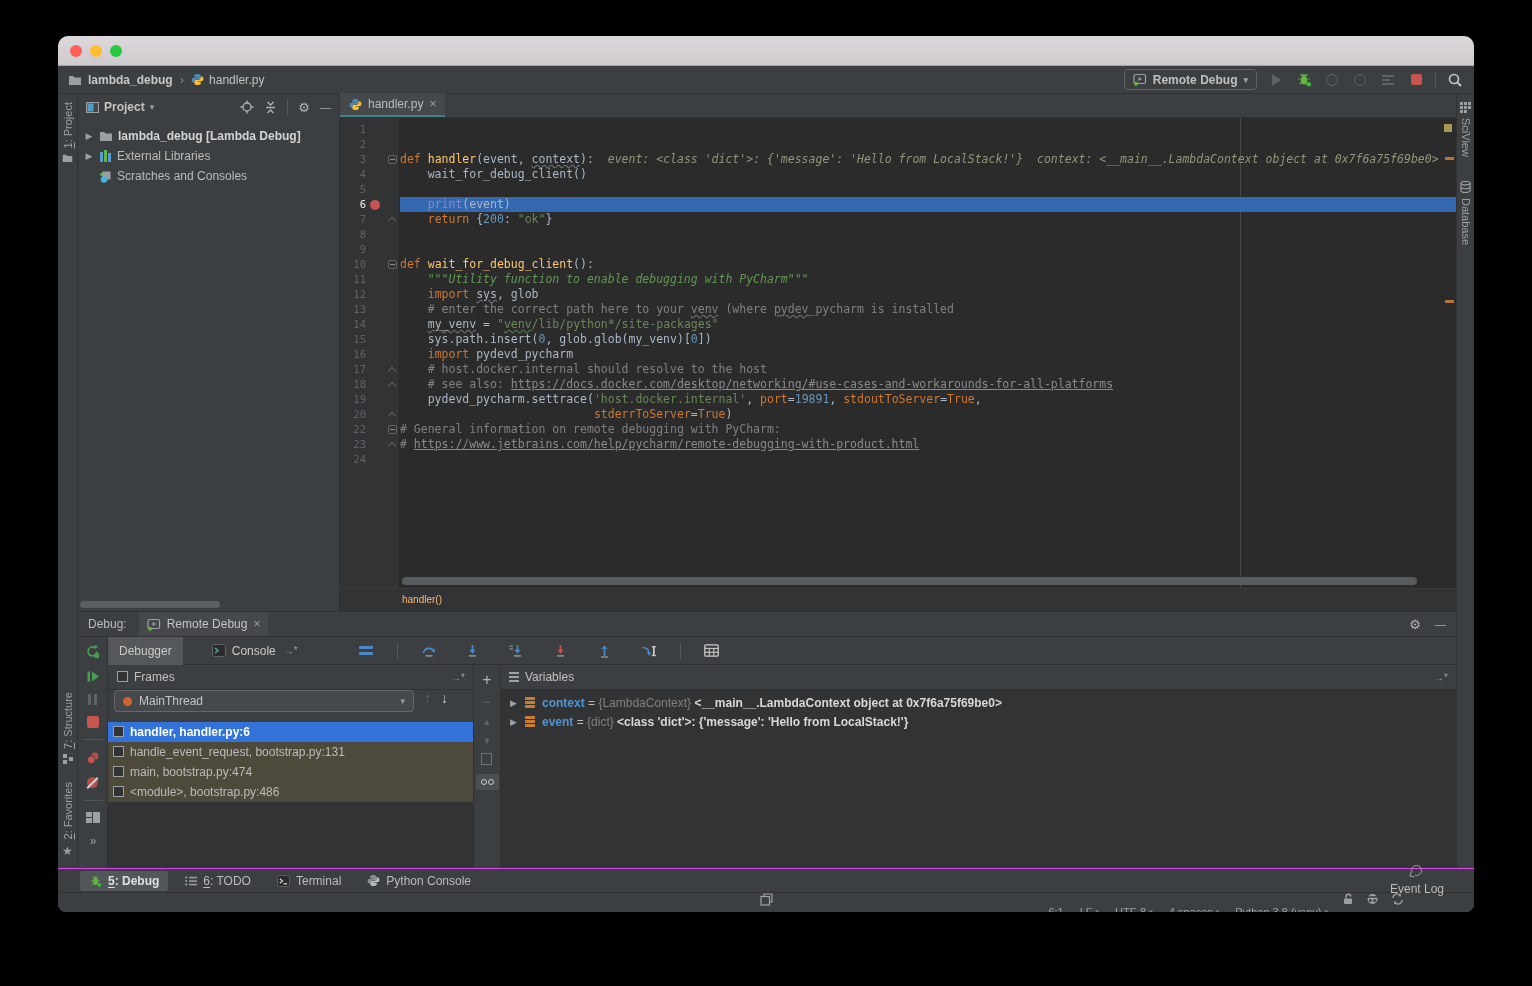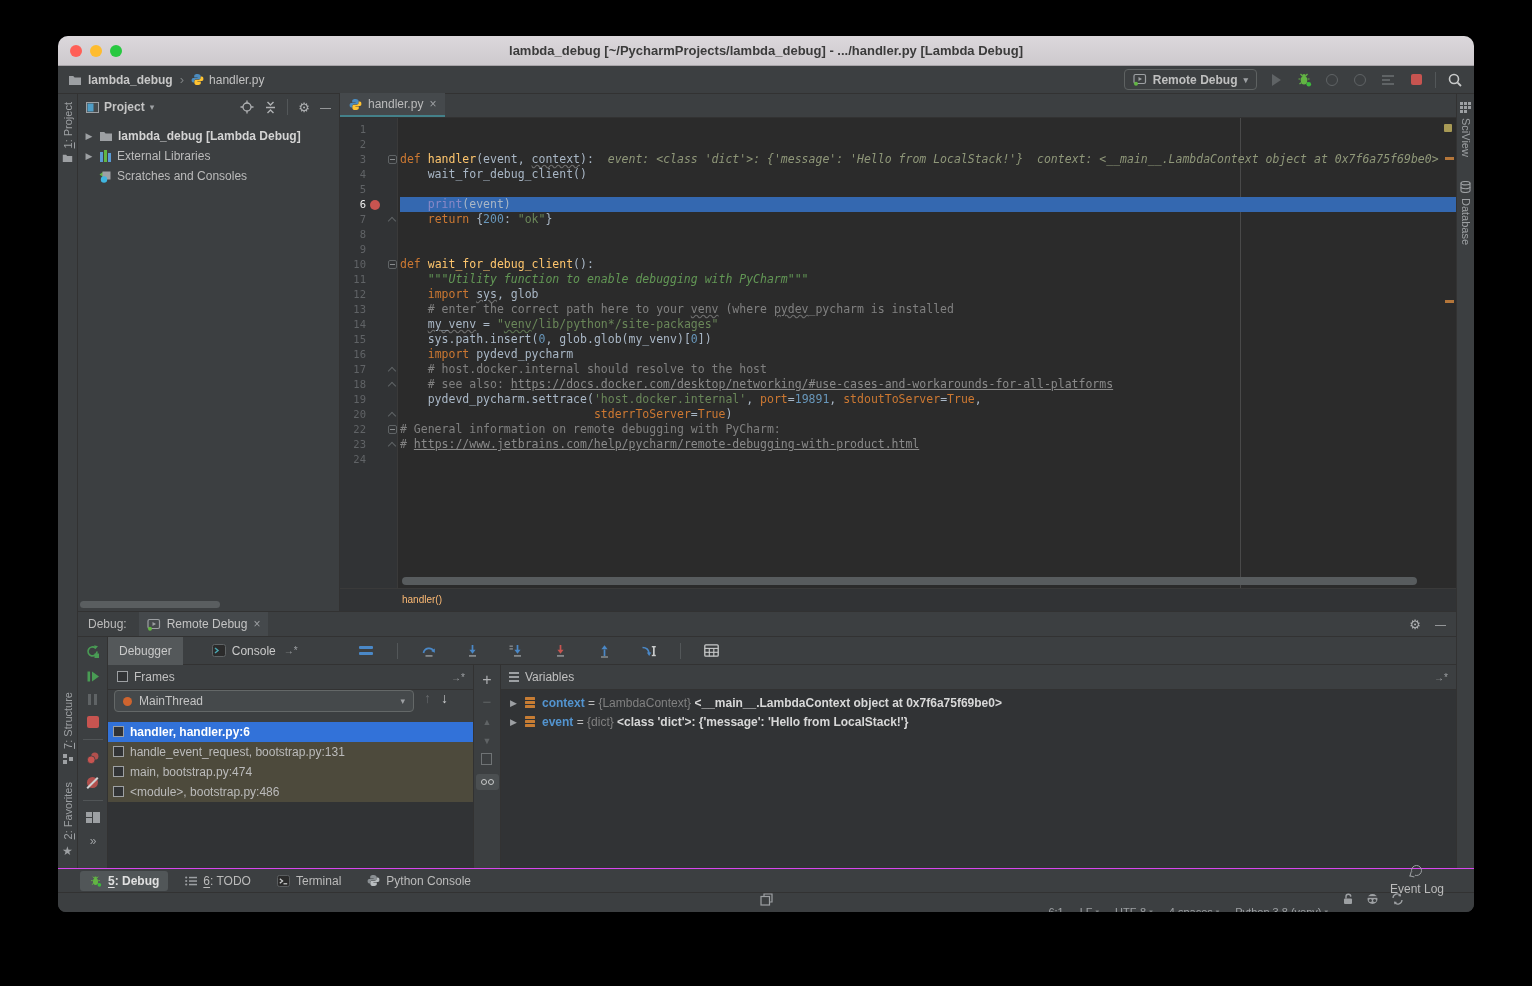--- a/index.html
+++ b/index.html
@@ -164,21 +164,20 @@
 <body>
 
 <div id="window">
 
   <div class="titlebar">
     <div class="tl">
       <span class="tl-red"></span>
       <span class="tl-yellow"></span>
       <span class="tl-green"></span>
     </div>
-    <div class="win-title">lambda_debug [~/PycharmProjects/lambda_debug] - .../handler.py [Lambda Debug]</div>
   </div>
 
   <div class="navbar">
     <span>
       <svg width="14" height="12" viewBox="0 0 14 12">
           <path d="M1 2 h4.2 l1.4 1.6 H13 V11 H1 Z" fill="#9da0a3"></path>
         </svg>
     </span>
     <span class="crumb-proj">lambda_debug</span>
     <span class="crumb-sep">›</span>

